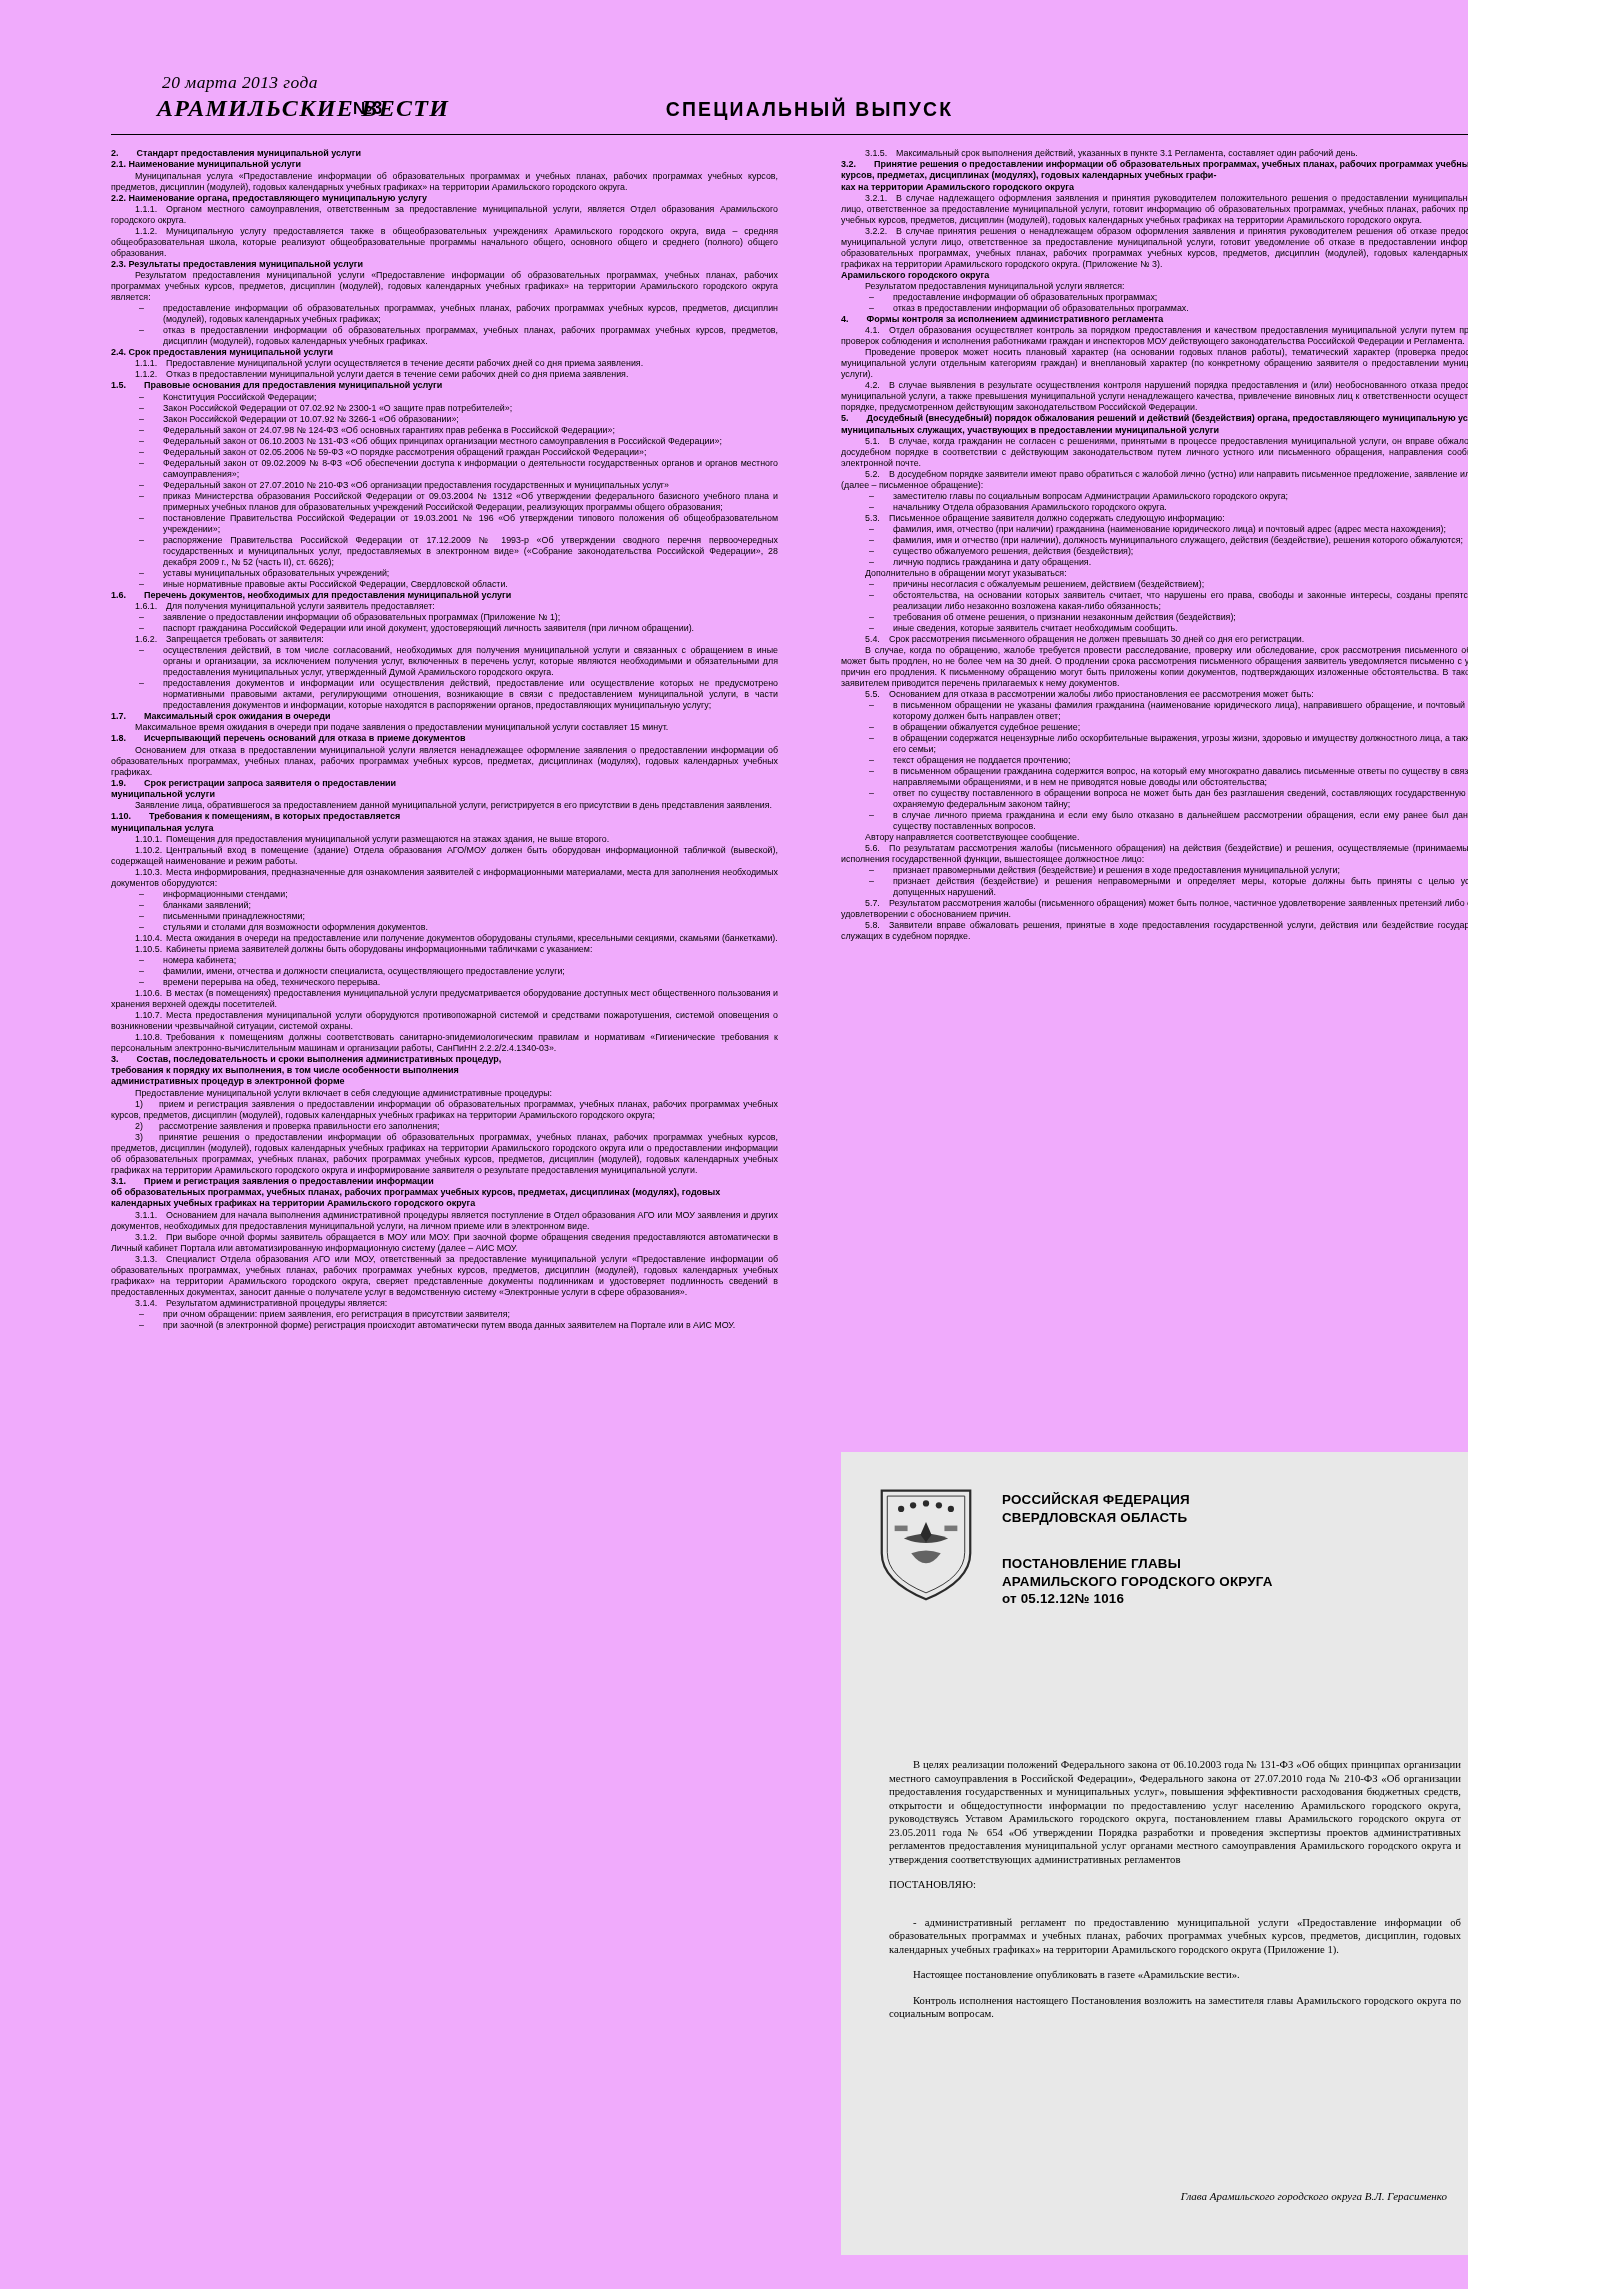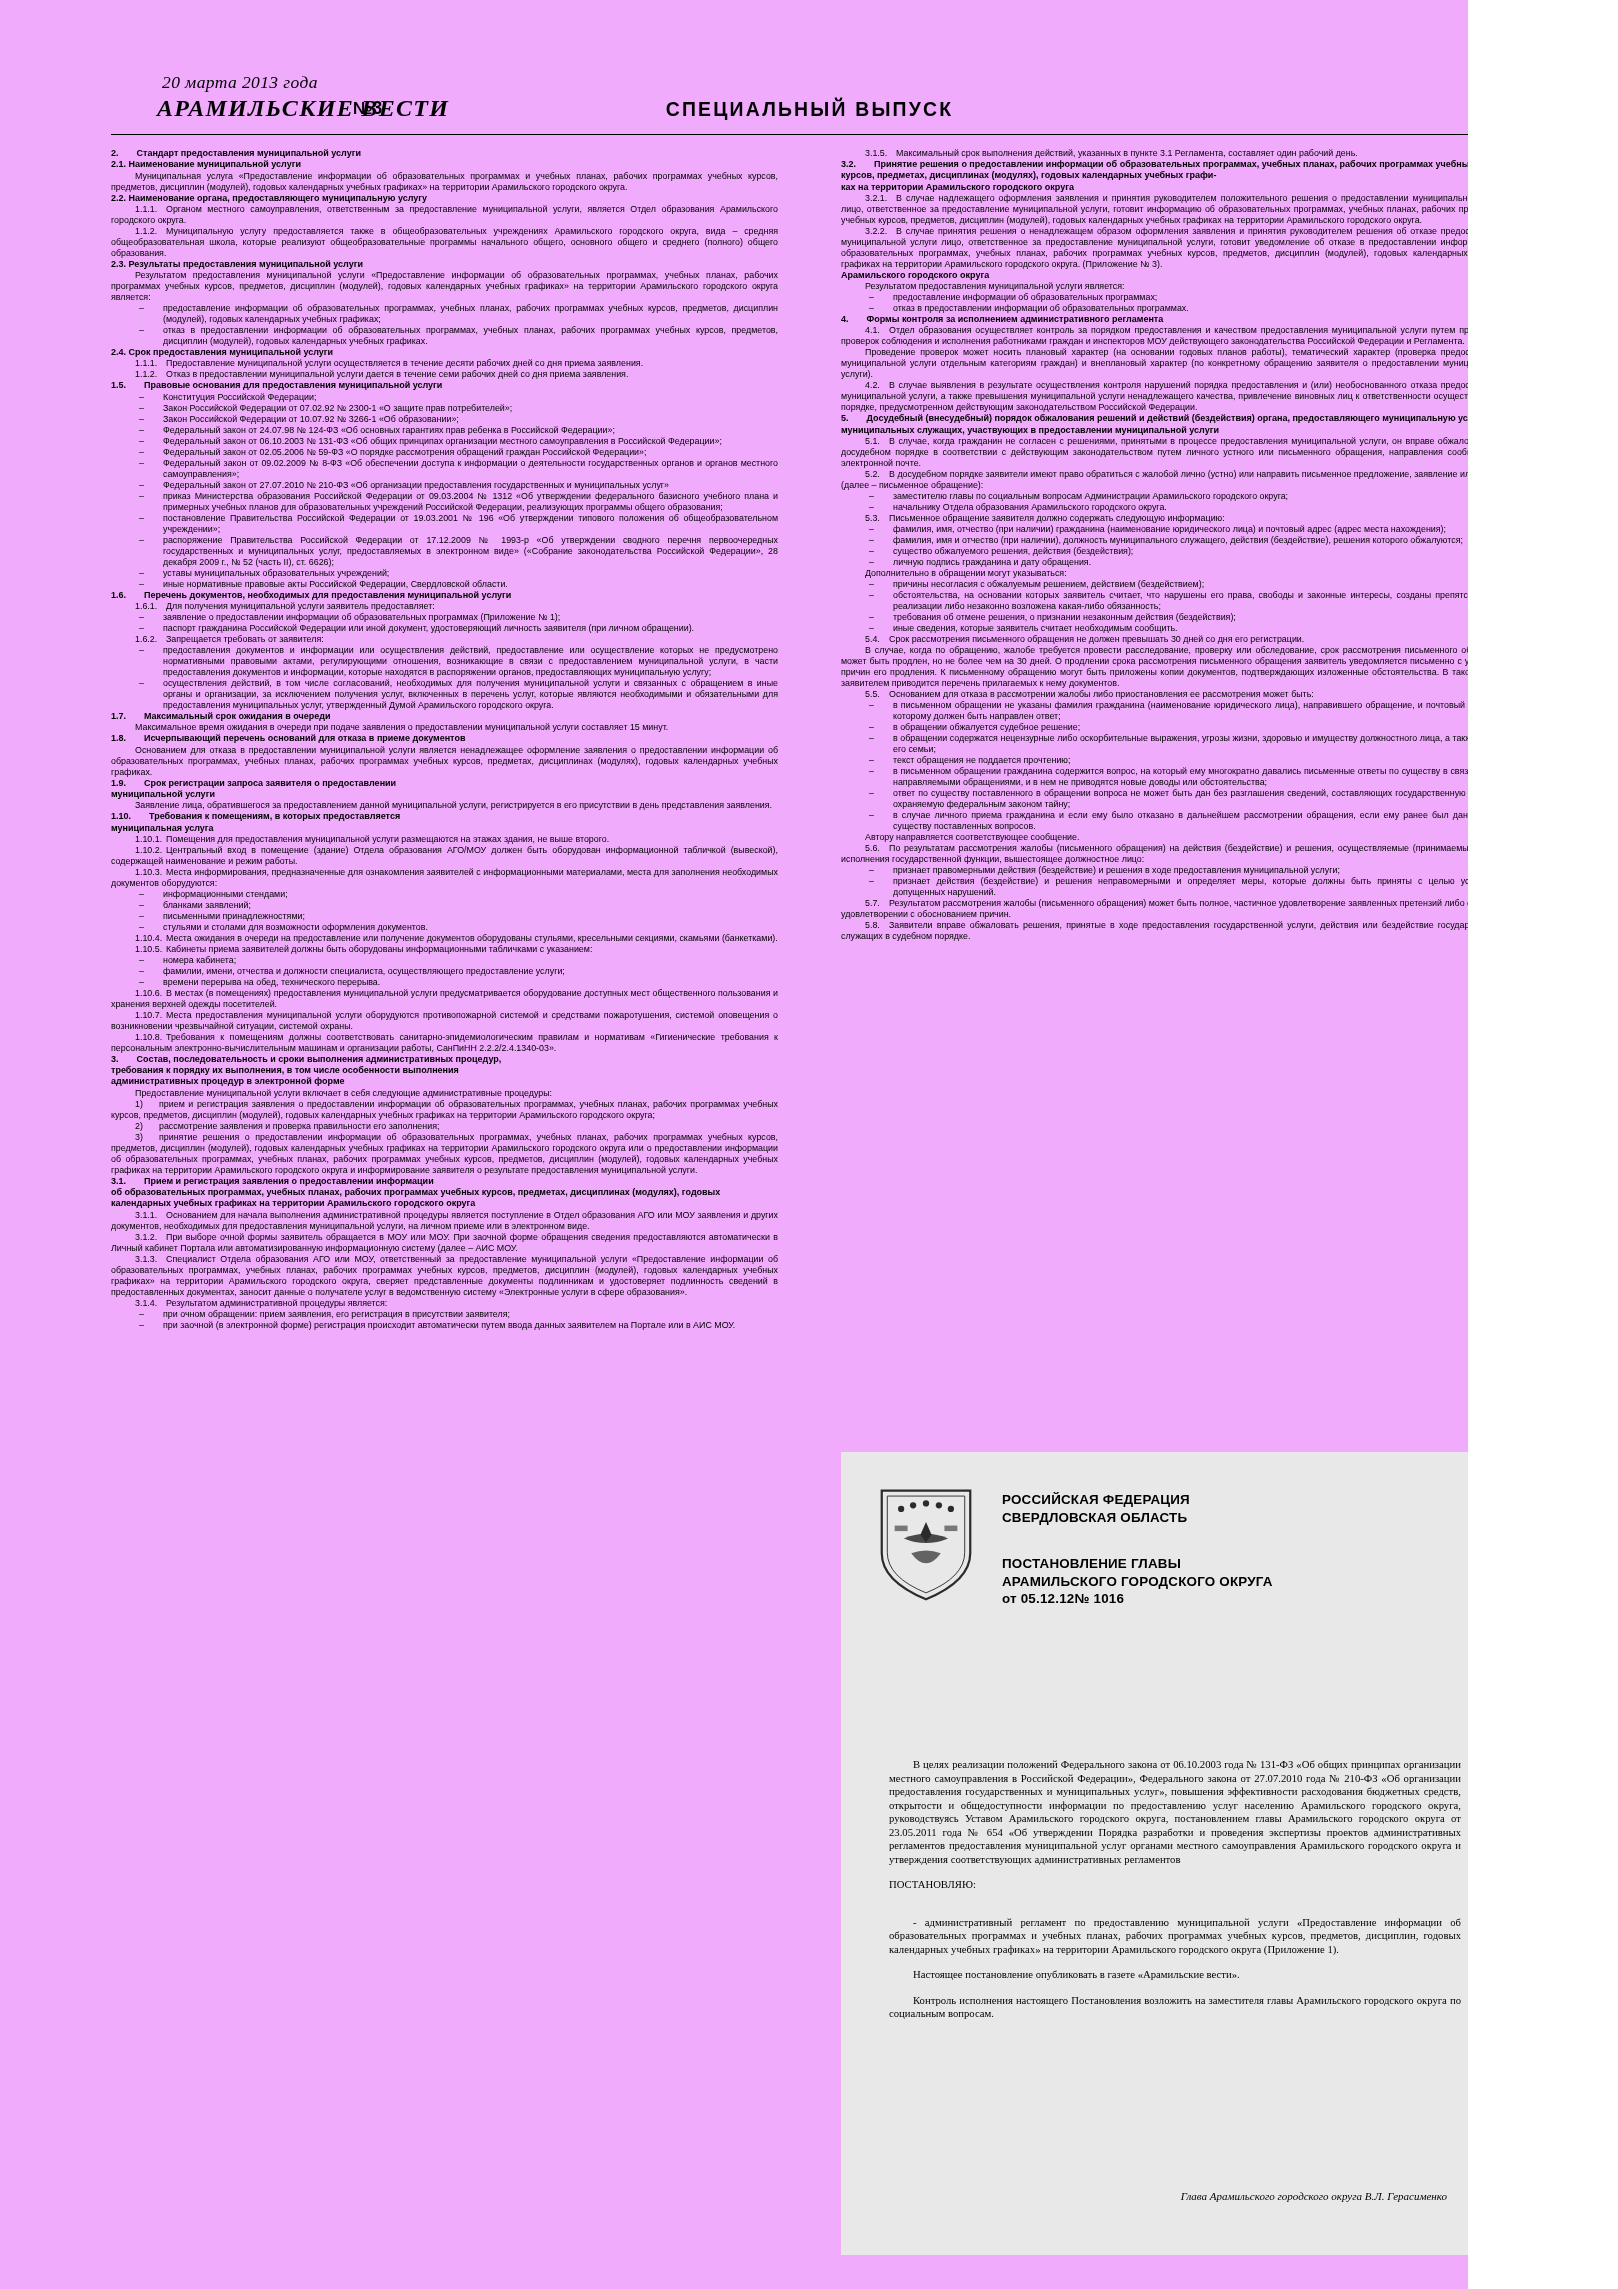--- a/index.html
+++ b/index.html
@@ -229,22 +229,22 @@
       <p class="dash">приказ Министерства образования Российской Федерации от 09.03.2004 № 1312 «Об утверждении федерального базисного учебного плана и примерных учебных планов для образовательных учреждений Российской Федерации, реализующих программы общего образования;</p>
       <p class="dash">постановление Правительства Российской Федерации от 19.03.2001 № 196 «Об утверждении типового положения об общеобразовательном учреждении»;</p>
       <p class="dash">распоряжение Правительства Российской Федерации от 17.12.2009 № 1993-р «Об утверждении сводного перечня первоочередных государственных и муниципальных услуг, предоставляемых в электронном виде» («Собрание законодательства Российской Федерации», 28 декабря 2009 г., № 52 (часть II), ст. 6626);</p>
       <p class="dash">уставы муниципальных образовательных учреждений;</p>
       <p class="dash">иные нормативные правовые акты Российской Федерации, Свердловской области.</p>
       <p class="h-c">1.6.  Перечень документов, необходимых для предоставления муниципальной услуги</p>
       <p class="num-para"><span class="n wide">1.6.1.</span><span>Для получения муниципальной услуги заявитель предоставляет:</span></p>
       <p class="dash">заявление о предоставлении информации об образовательных программах (Приложение № 1);</p>
       <p class="dash">паспорт гражданина Российской Федерации или иной документ, удостоверяющий личность заявителя (при личном обращении).</p>
       <p class="num-para"><span class="n wide">1.6.2.</span><span>Запрещается требовать от заявителя:</span></p>
+      <p class="dash">осуществления действий, в том числе согласований, необходимых для получения муниципальной услуги и связанных с обращением в иные органы и организации, за исключением получения услуг, включенных в перечень услуг, которые являются необходимыми и обязательными для предоставления муниципальных услуг, утвержденный Думой Арамильского городского округа.</p>
       <p class="dash">предоставления документов и информации или осуществления действий, предоставление или осуществление которых не предусмотрено нормативными правовыми актами, регулирующими отношения, возникающие в связи с предоставлением муниципальной услуги, в части предоставления документов и информации, которые находятся в распоряжении органов, предоставляющих муниципальную услугу;</p>
-      <p class="dash">осуществления действий, в том числе согласований, необходимых для получения муниципальной услуги и связанных с обращением в иные органы и организации, за исключением получения услуг, включенных в перечень услуг, которые являются необходимыми и обязательными для предоставления муниципальных услуг, утвержденный Думой Арамильского городского округа.</p>
       <p class="h-c">1.7.  Максимальный срок ожидания в очереди</p>
       <p class="ind">Максимальное время ожидания в очереди при подаче заявления о предоставлении муниципальной услуги составляет 15 минут.</p>
       <p class="h-c">1.8.  Исчерпывающий перечень оснований для отказа в приеме документов</p>
       <p class="ind">Основанием для отказа в предоставлении муниципальной услуги является ненадлежащее оформление заявления о предоставлении информации об образовательных программах, учебных планах, рабочих программах учебных курсов, предметах, дисциплинах (модулях), годовых календарных учебных графиках.</p>
       <p class="h-c">1.9.  Срок регистрации запроса заявителя о предоставлении</p>
       <p class="h-c">муниципальной услуги</p>
       <p class="ind">Заявление лица, обратившегося за предоставлением данной муниципальной услуги, регистрируется в его присутствии в день представления заявления.</p>
       <p class="h-c">1.10.  Требования к помещениям, в которых предоставляется</p>
       <p class="h-c">муниципальная услуга</p>
       <p class="num-para"><span class="n wide">1.10.1.</span><span>Помещения для предоставления муниципальной услуги размещаются на этажах здания, не выше второго.</span></p>

